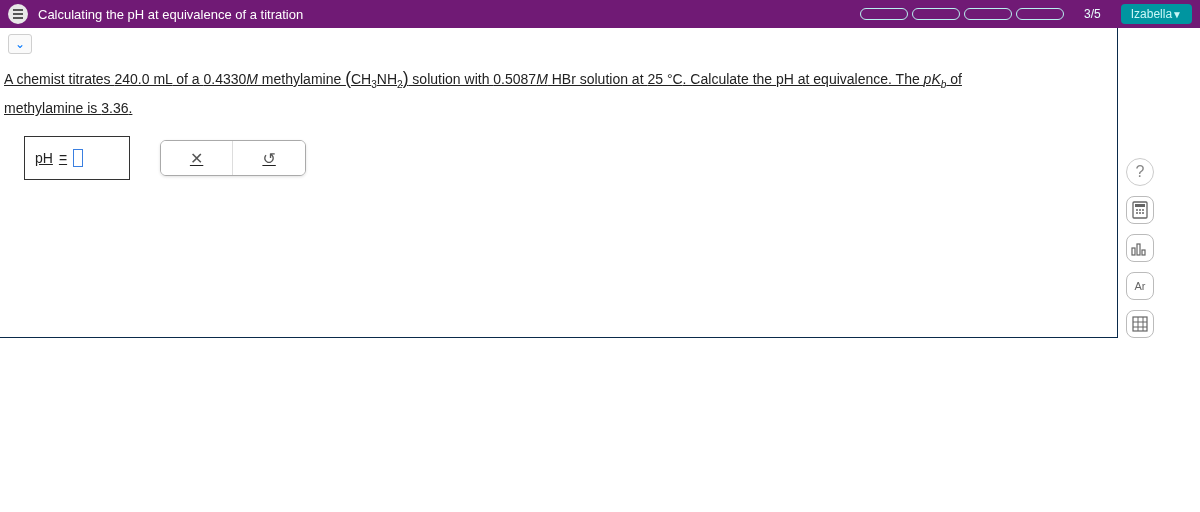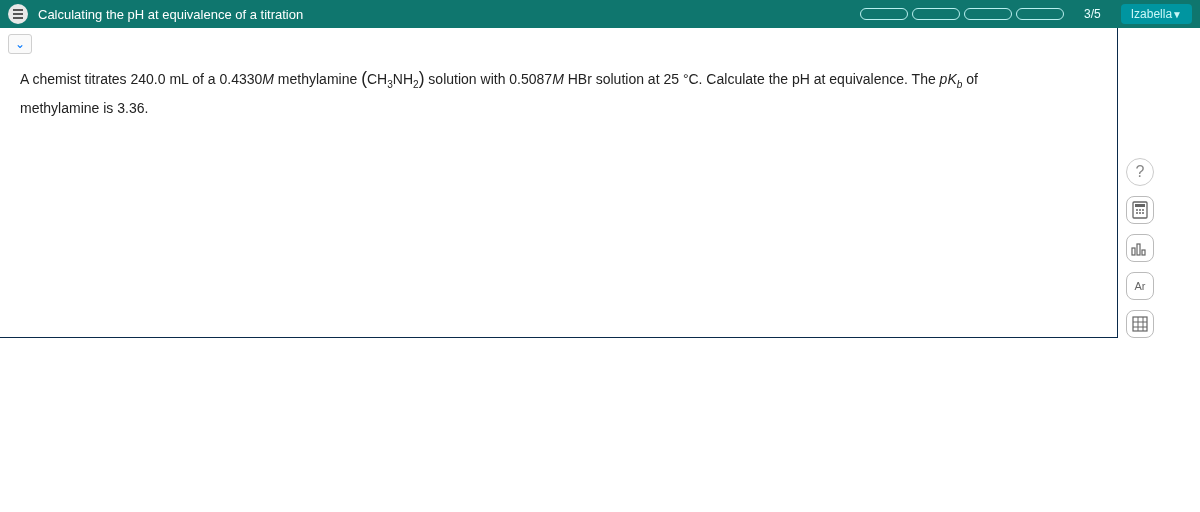--- a/index.html
+++ b/index.html
@@ -3,21 +3,21 @@
 <meta charset="utf-8">
 <style>
   * { box-sizing: border-box; margin: 0; padding: 0; }
   body {
     font-family: Arial, Helvetica, sans-serif;
     font-size: 14px;
     color: #222;
     background: #fff;
   }
   .topbar {
-    background: #0f766e;
+    background: #701a75;
     color: #fff;
     height: 28px;
     display: flex;
     align-items: center;
     padding: 0 8px;
     gap: 10px;
     position: relative;
   }
   .hamburger {
     background: #e8e8e8;
@@ -89,22 +89,23 @@
     background: #fafafa;
     border-radius: 3px;
     display: flex;
     align-items: center;
     justify-content: center;
     color: #0077ff;
     font-size: 12px;
     cursor: pointer;
   }
   .question {
-    padding: 8px 16px 24px 20px;
+    padding: 8px 16px 24px 4px;
     line-height: 1.9;
+    text-decoration: underline;
   }
   .question p {
     margin-bottom: 10px;
   }
   .sub { font-size: 0.72em; vertical-align: -0.35em; }
   .ital { font-style: italic; }
   .answer-row {
     display: flex;
     align-items: center;
     gap: 30px;
@@ -207,20 +208,35 @@
       </div>
     </div>
 
     <div class="question">
       <p>
         <span>A chemist titrates </span><span>240.0 mL</span><span> of a </span><span>0.4330</span><span class="ital">M</span><span> methylamine </span><span style="font-size:1.25em;">(</span><span>CH</span><span class="sub">3</span><span>NH</span><span class="sub">2</span><span style="font-size:1.25em;">)</span><span> solution with </span><span>0.5087</span><span class="ital">M</span><span> HBr solution at </span><span>25 °C</span><span>. Calculate the pH at equivalence. The </span><span class="ital">p</span><span class="ital">K</span><span class="sub ital">b</span><span> of</span>
         <br>
         <span>methylamine is </span><span>3.36</span><span>.</span>
       </p>
 
+      <div class="answer-row">
+        <div class="answer-box">
+          <span>pH</span>
+          <span>=</span>
+          <span class="input-slot"></span>
+        </div>
+        <div class="btn-pair">
+          <button>
+            <span>✕</span>
+          </button>
+          <button>
+            <span>↺</span>
+          </button>
+        </div>
+      </div>
     </div>
 
   </div>
 
   <div class="side-tools">
     <div class="tool round">
       <span>?</span>
     </div>
     <div class="tool">
       <svg width="16" height="18" viewBox="0 0 16 18">

